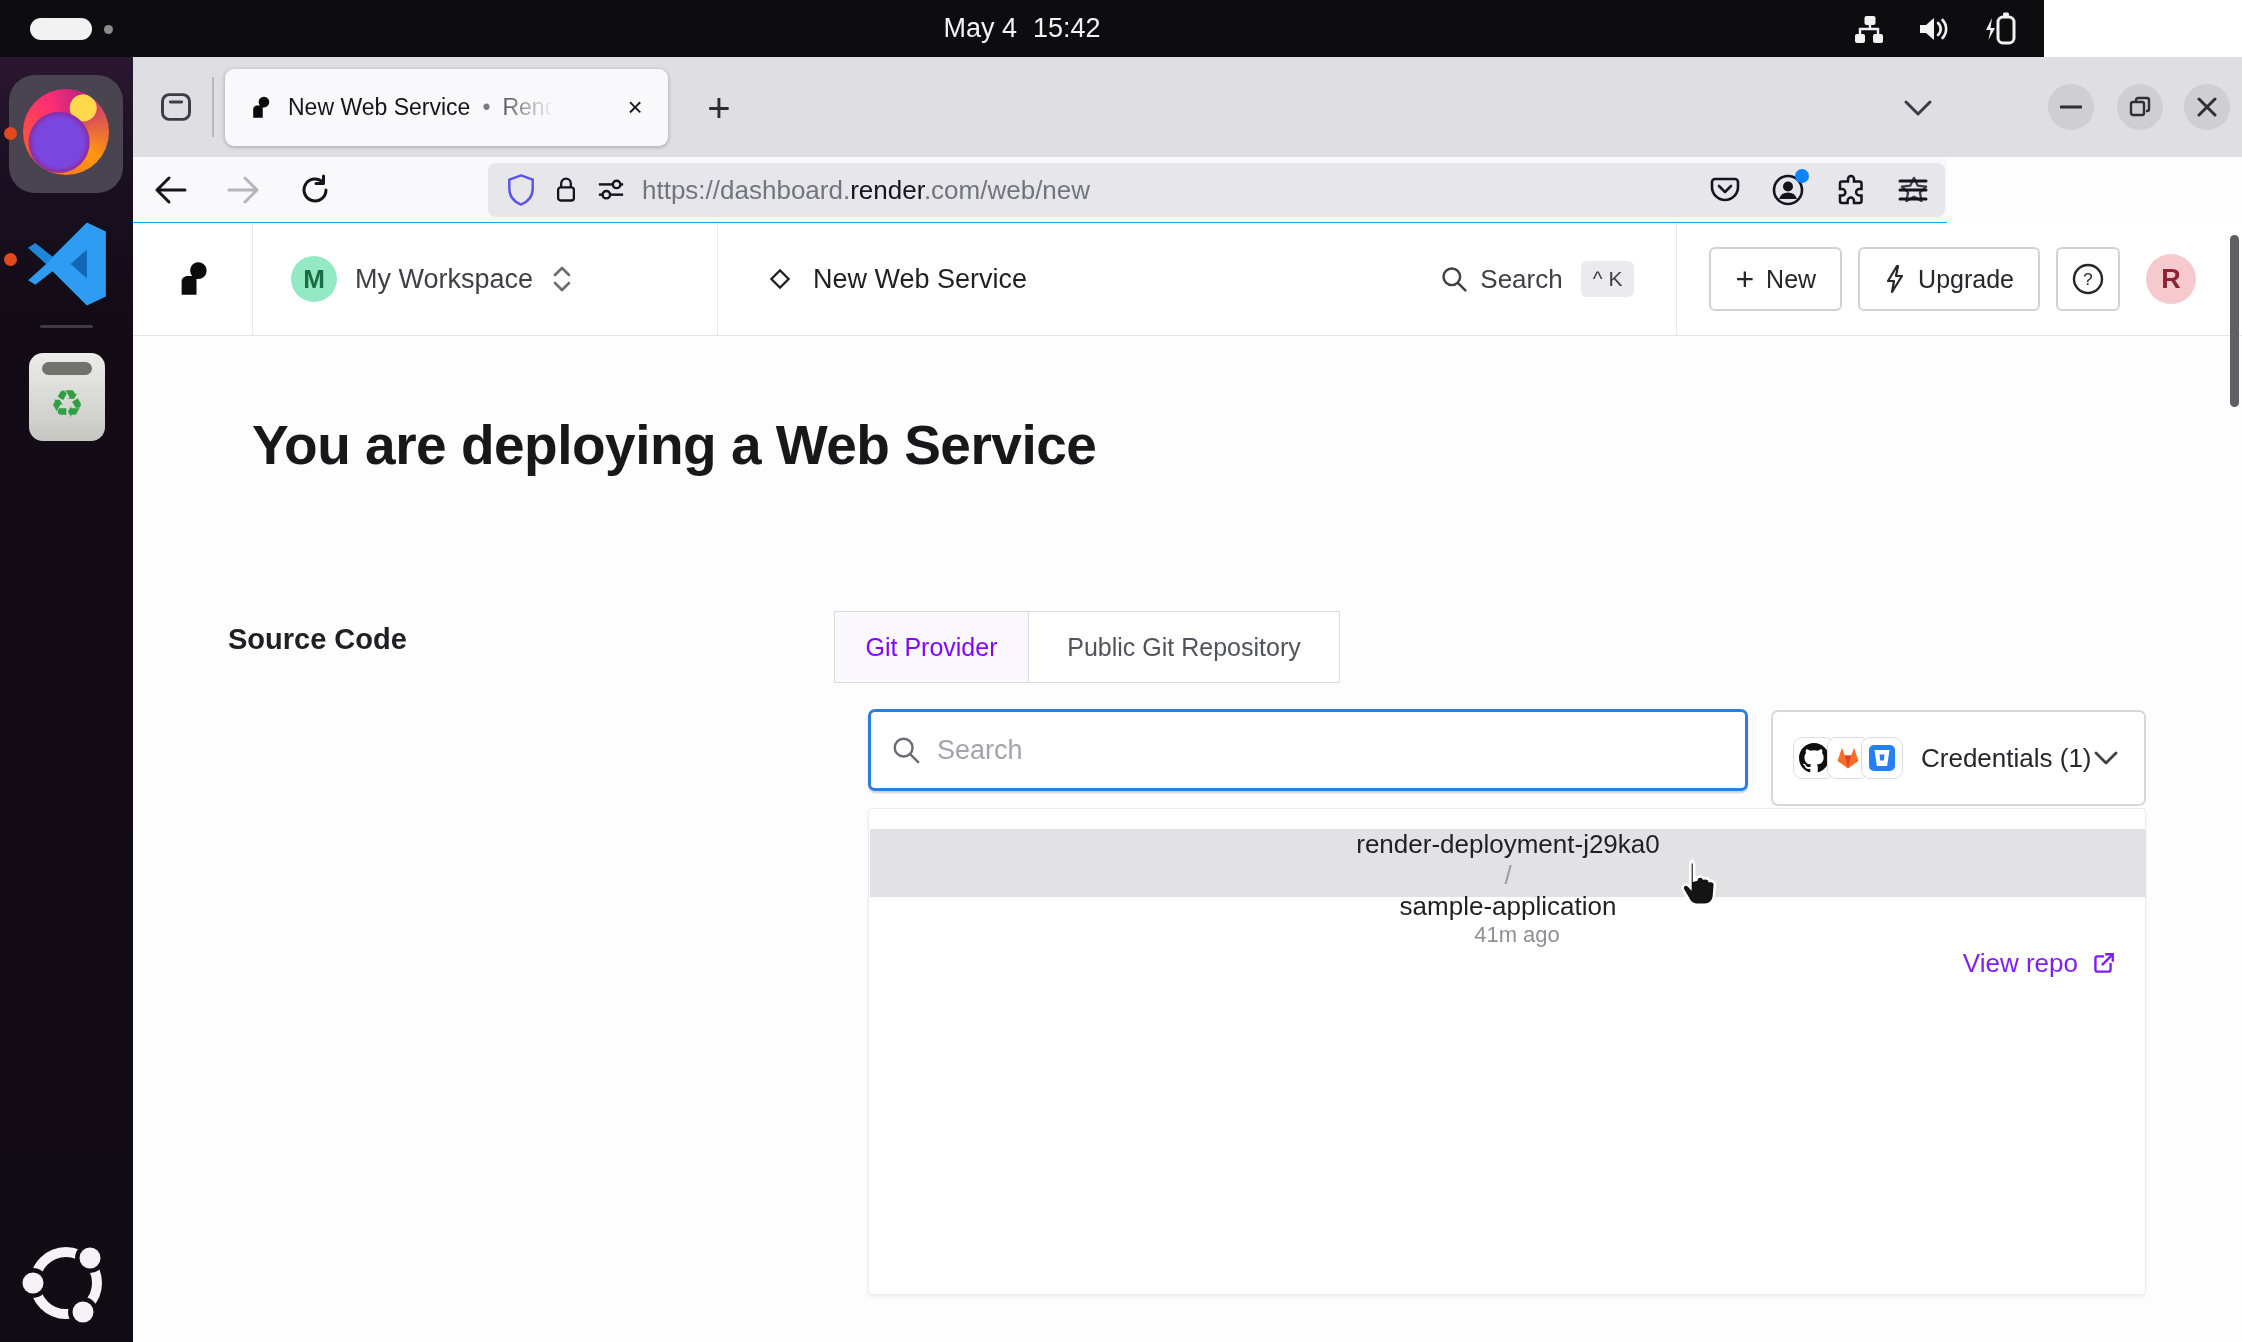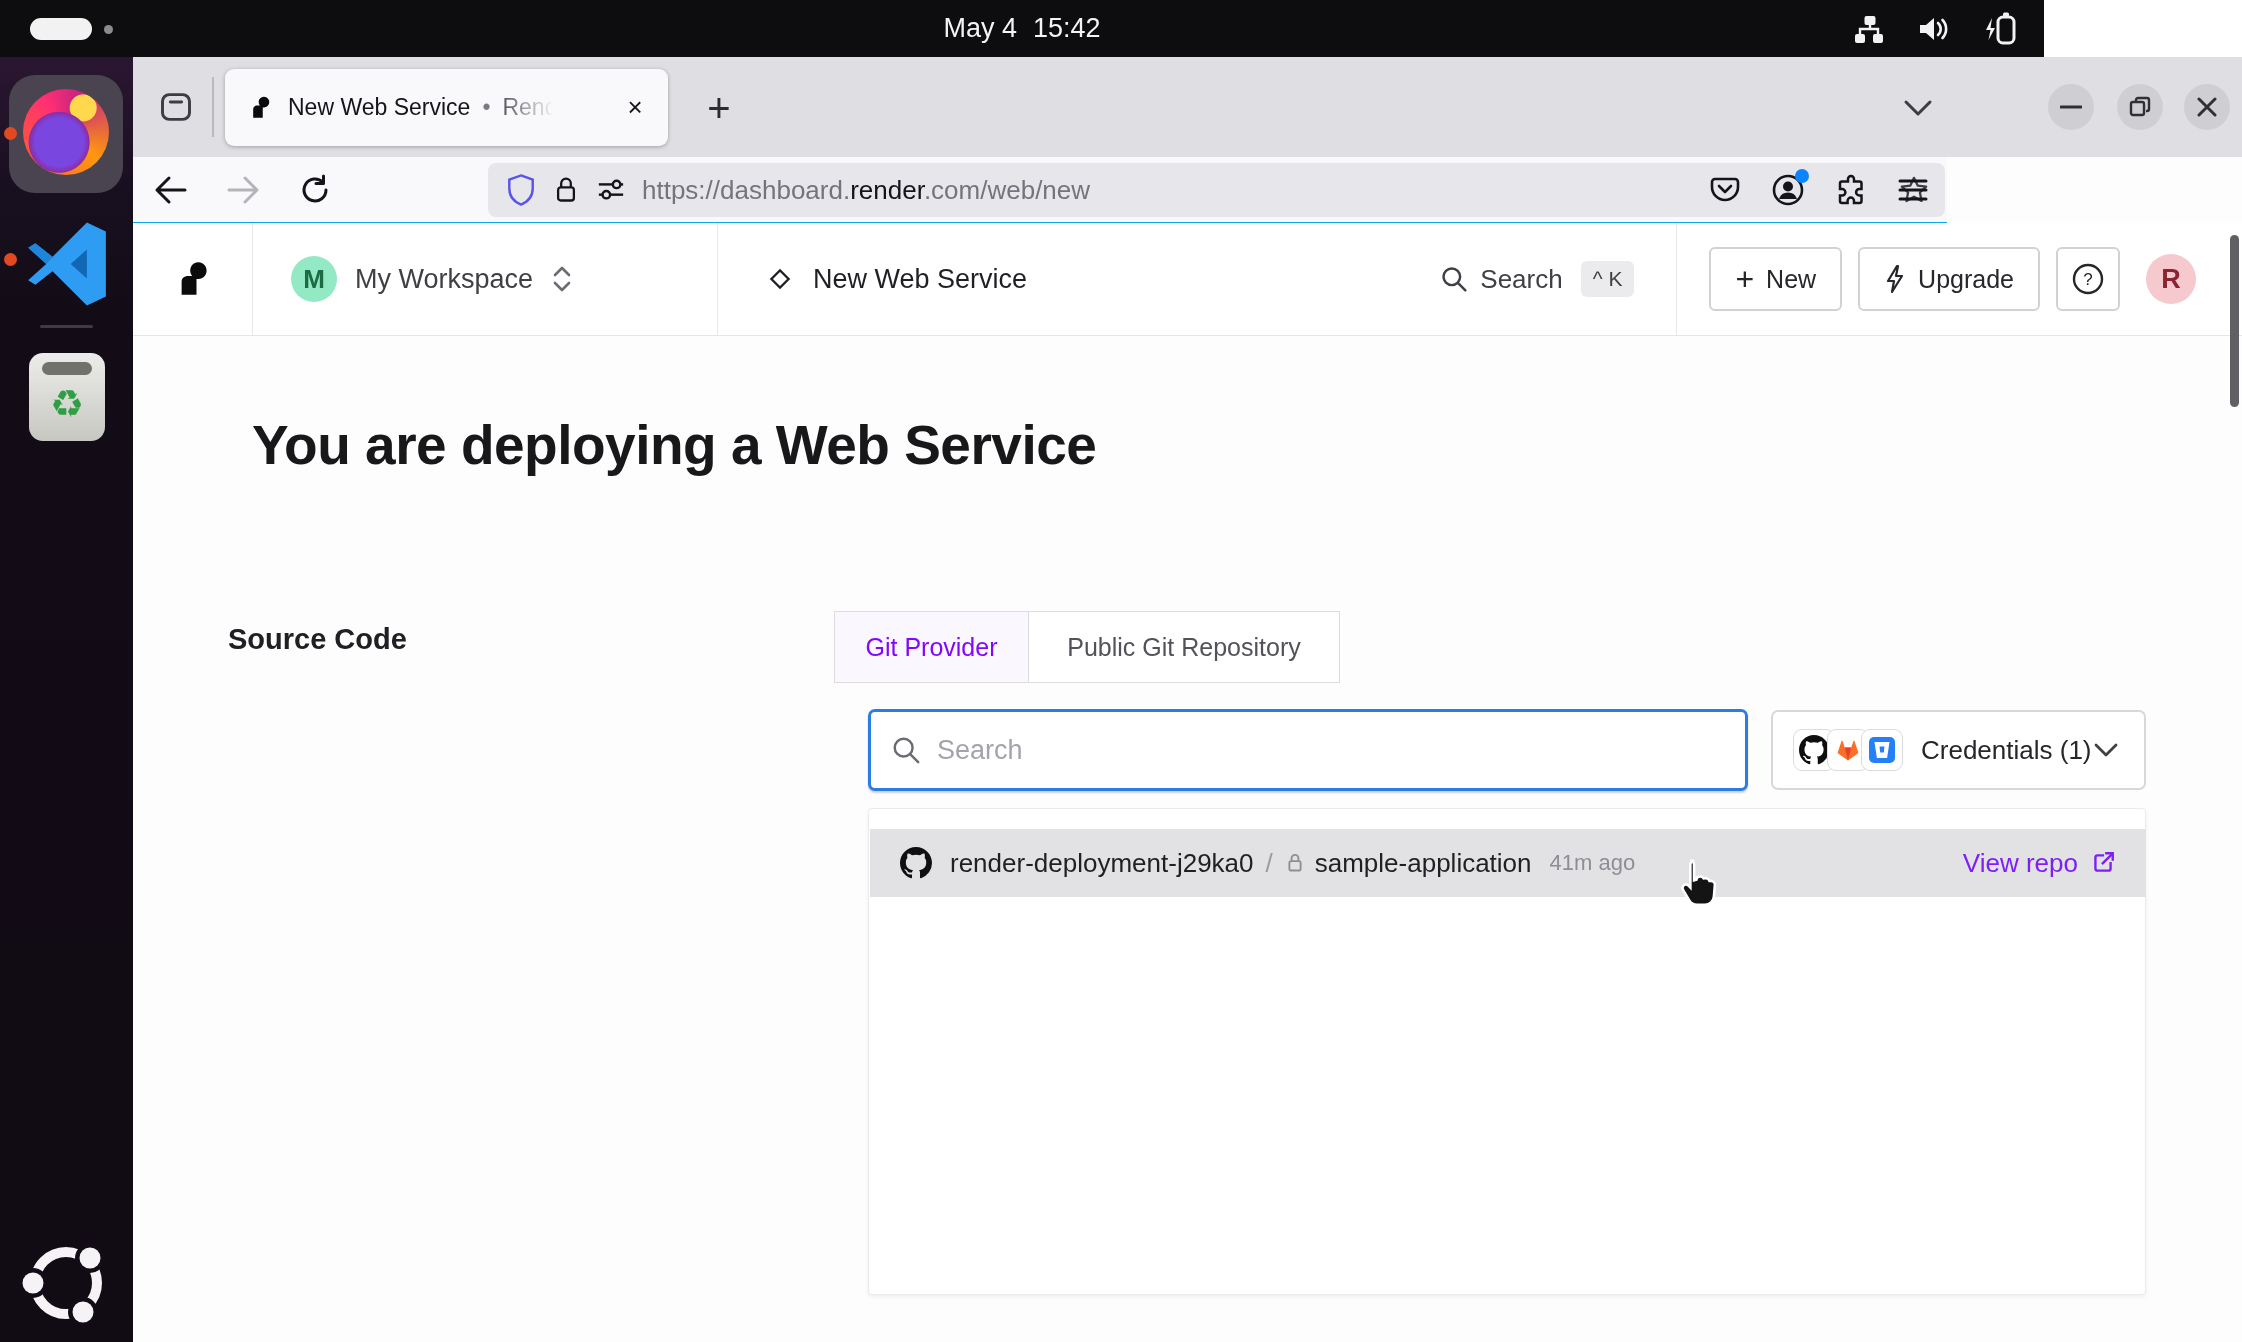--- a/index.html
+++ b/index.html
@@ -85,30 +85,30 @@
           border:1px solid #dcdcde; background:#fff; color:#52525b; margin-left:-1px; }
   .stab:first-child { margin-left:0; }
   .stab.active { background:#faf7ff; color:#8108f8; }
   .stab.w1 { width:195px; } .stab.w2 { width:312px; } .stab.w3 { width:228px; }
 
   .repo-search { position:absolute; left:735px; top:486px; width:880px; height:82px; border:3px solid #2b7de3; border-radius:7px;
                  background:#fff; box-shadow:0 2px 2px rgba(0,0,0,.18); display:flex; align-items:center; padding:0 20px; }
   .repo-search input { border:none; outline:none; flex:1; font-size:27px; color:#3f3f46; margin-left:16px; font-family:"Liberation Sans",sans-serif; background:transparent; }
   .repo-search input::placeholder { color:#a3a3ab; }
 
-  .credentials { position:absolute; left:1638px; top:487px; width:375px; height:80px; border:2px solid #d8d8dc; border-radius:7px;
+  .credentials { position:absolute; left:1638px; top:487px; width:375px; height:96px; border:2px solid #d8d8dc; border-radius:7px;
                  background:#fff; display:flex; align-items:center; padding:0 24px 0 20px; }
   .cred-chips { display:flex; }
   .chip { width:42px; height:42px; border:1px solid #dcdcde; border-radius:9px; background:#fff; display:flex; align-items:center; justify-content:center; }
   .chip + .chip { margin-left:-8px; }
   .cred-label { font-size:26px; color:#26262b; margin-left:18px; }
   .cred-chevron { margin-left:auto; }
 
   .repo-panel { position:absolute; left:735px; top:585px; width:1278px; height:487px; background:#fff; border:1px solid #ebebed; border-radius:4px; box-shadow:0 2px 4px rgba(0,0,0,.06); }
-  .repo-row { position:absolute; left:1px; top:20px; width:1276px; height:68px; background:#e2e2e4; display:flex; align-items:center; padding:0 30px; }
+  .repo-row { position:absolute; left:1px; top:20px; width:1276px; height:68px; background:#e2e2e4; display:flex; align-items:center; padding:0 30px;flex-direction:column; }
   .repo-owner, .repo-name { font-size:26px; color:#1f1f24; }
   .repo-sep { font-size:26px; color:#9a9aa2; margin:0 12px; }
   .repo-time { font-size:22px; color:#8e8e96; margin-left:18px; }
   .repo-action { margin-left:auto; display:flex; align-items:center; gap:12px; font-size:26px; color:#7d1ff5; }
 
   .scrollbar-thumb { position:absolute; left:2097px; top:178px; width:9px; height:172px; border-radius:5px; background:#5f5f64; }
   .cursor { position:absolute; left:1539px; top:801px; width:46px; height:52px; }
 
   svg { display:block; }
 </style>

